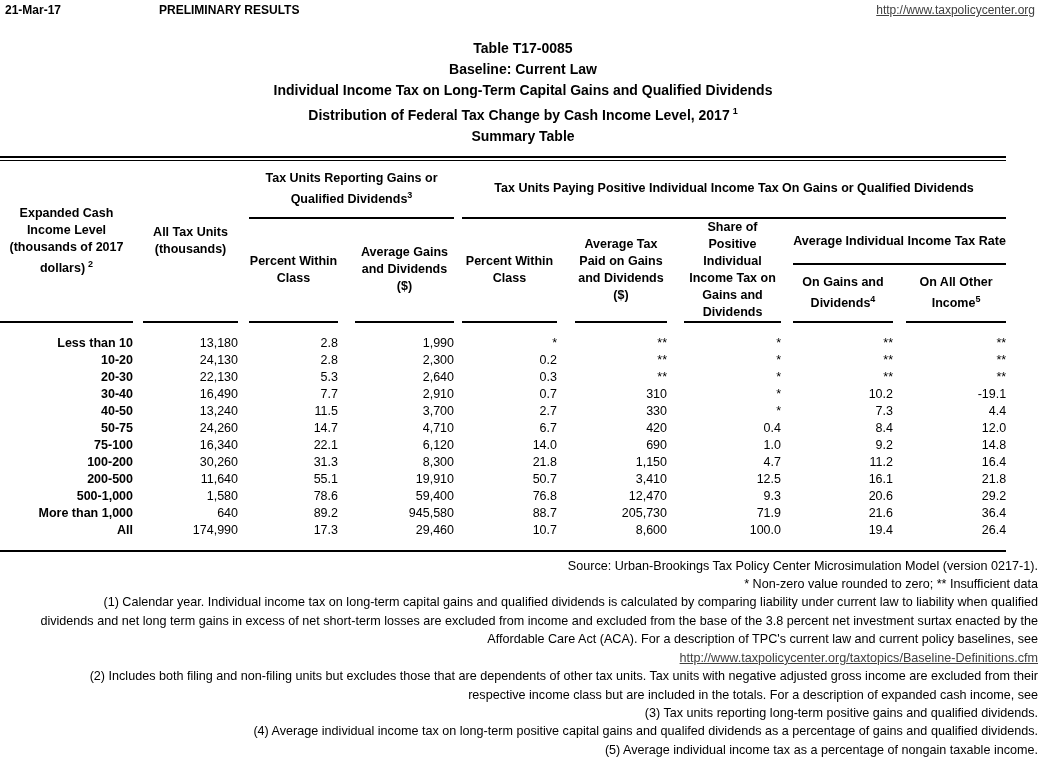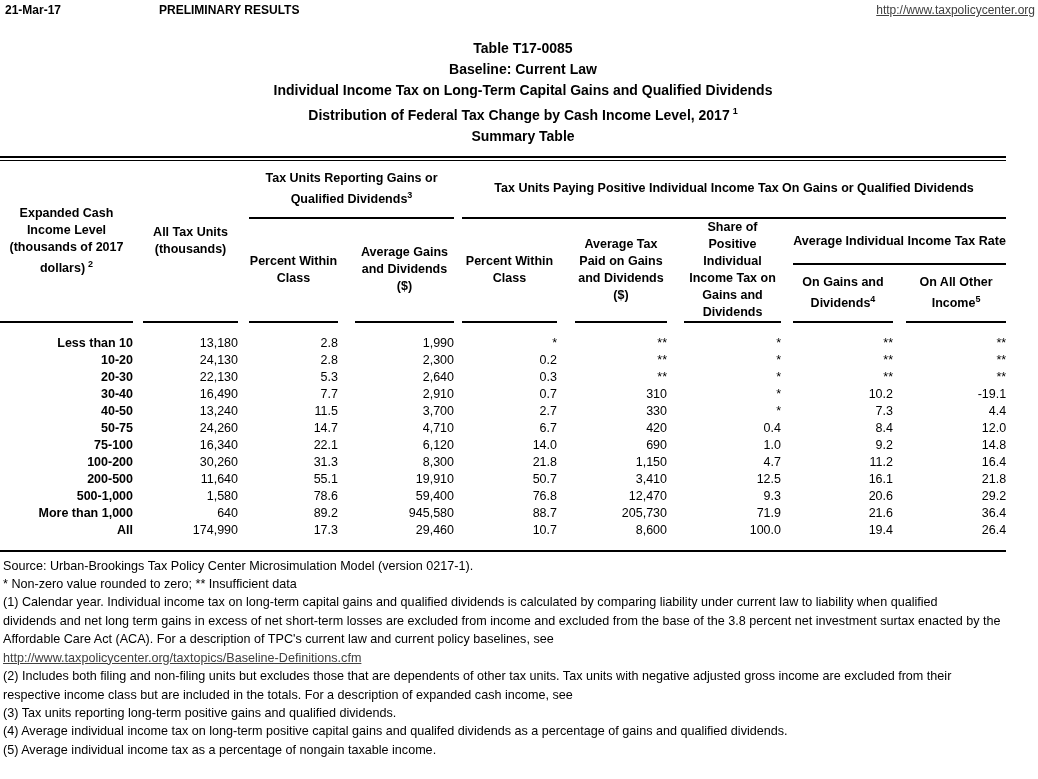--- a/index.html
+++ b/index.html
@@ -31,21 +31,21 @@
   tr.rowC{height:50px;}
   th.c1head,th.c2head{font-weight:bold;text-align:center;line-height:17px;}
   tr.rulerow td{height:12px;}
   tr.rulerow td.rl{border-top:2px solid #000;}
   td.rowlabel{font-weight:bold;text-align:right;padding-right:22px;height:17px;line-height:17px;white-space:nowrap;}
   td.val{text-align:right;padding-right:18px;height:17px;line-height:17px;white-space:nowrap;}
   table.dist sup{font-size:9px;}
   th .supsp{margin-left:3px;}
 
   
-  .footnotes{margin-top:5px;padding-left:3px;font-size:12.6px;line-height:18.4px;}
+  .footnotes{margin-top:5px;padding-left:9px;font-size:12.6px;line-height:18.4px;text-align:right;}
   .footnotes div{white-space:nowrap;}
 </style>
 </head>
 <body>
 
 <div class="page">
 
   <div class="topbar">
     <span class="date">21-Mar-17</span>
     <span class="status">PRELIMINARY RESULTS</span>

